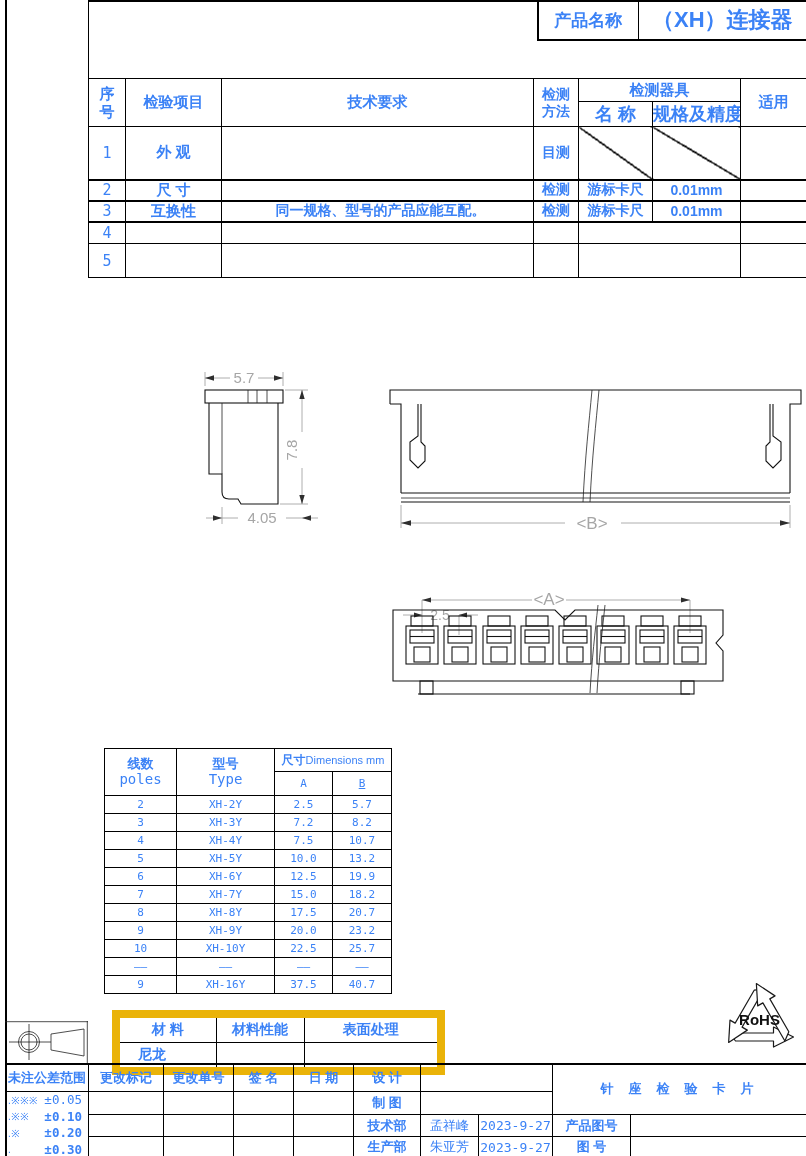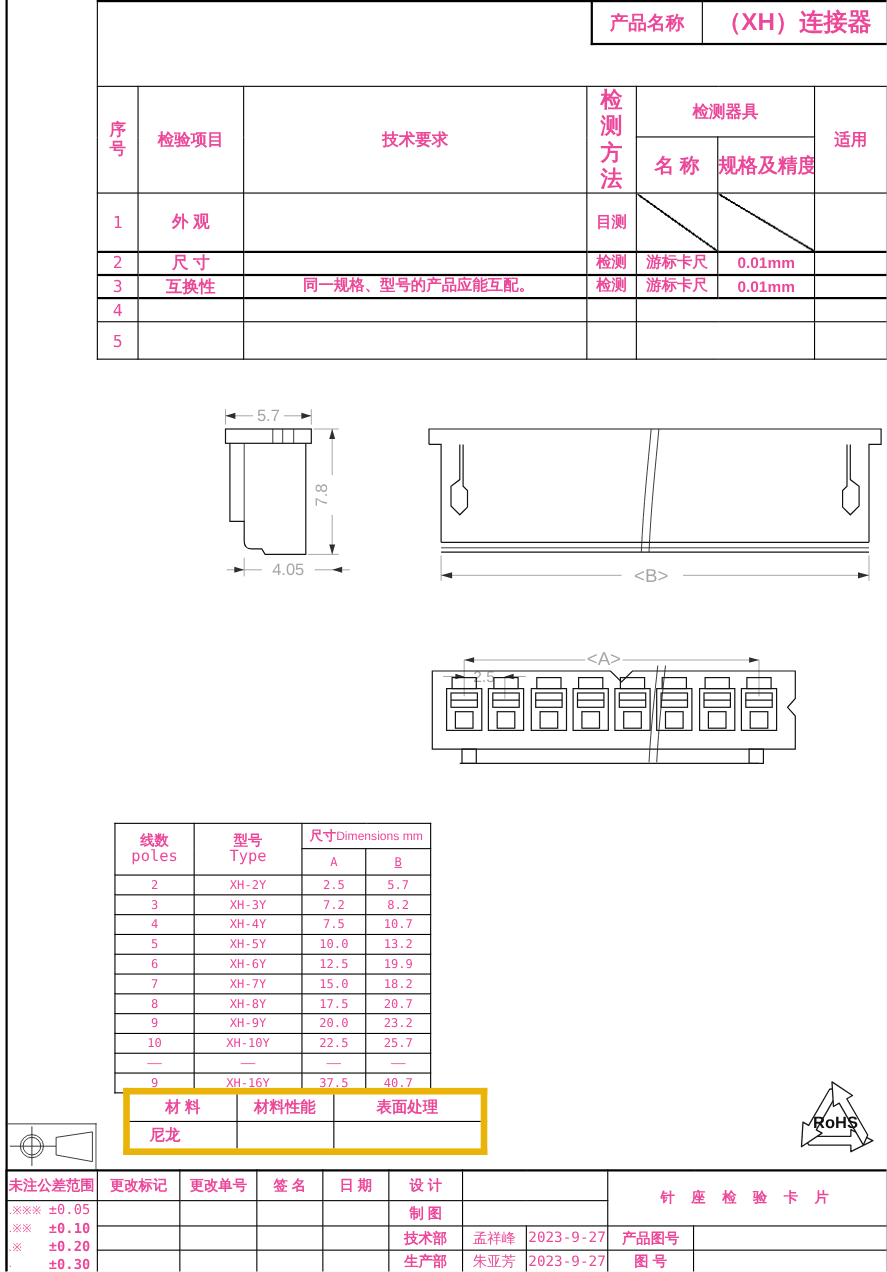--- a/index.html
+++ b/index.html
@@ -1,17 +1,17 @@
 <!DOCTYPE html>
 <html><head>
 <meta charset="utf-8">
 <style>
   html,body{margin:0;padding:0}
   body{background:#e9e9e9;font-family:"Liberation Sans",sans-serif}
-  .page{position:relative;width:806px;height:1156px;margin:0 auto;background:#fff;color:#ec4899;overflow:hidden}
+  .page{position:relative;width:806px;height:1156px;margin:0 auto;background:#fff;color:#3b82f6;overflow:hidden}
   .abs{position:absolute}
   table{border-collapse:collapse;table-layout:fixed}
   td{border:1px solid #000;text-align:center;vertical-align:middle;padding:0;overflow:hidden;white-space:nowrap}
   .vline,.hline{position:absolute;background:#000}
 
   
   .phead{left:537px;top:0;width:269px;border:2px solid #000;border-top:none}
   .phead td{height:38px}
   .phead .lab{font-weight:bold;font-size:17px}
   .phead .v1{font-weight:bold;font-size:22px}
@@ -20,36 +20,36 @@
   
   .insp{left:88px;top:78px;width:718px}
   .cjkb{font-weight:bold;font-size:15px}
   .sub{font-weight:bold;font-size:18px}
   .seq{font-family:"DejaVu Sans Mono",monospace;font-size:15px}
   .met{font-weight:bold;font-size:14px}
   .spec{font-weight:bold;font-size:14px}
   .req{text-align:center;padding-left:6px;font-weight:bold;font-size:14px}
   .b2 td{border-bottom-width:2px}
   .w2{display:inline-block;width:17px;line-height:1.15;white-space:normal;word-break:break-all}
-  .w4{display:inline-block;width:31px;line-height:1.2;white-space:normal;word-break:break-all;font-size:20px}
+  .w4{display:inline-block;width:31px;line-height:1.2;white-space:normal;word-break:break-all;font-size:14px}
   .diag{background-image:linear-gradient(to top right,transparent calc(50% - 0.8px),#000 calc(50% - 0.8px) calc(50% + 0.8px),transparent calc(50% + 0.8px))}
 
   
   .poles{left:104px;top:748px;width:287px}
   .poles td{font-size:11px}
   .pch{font-weight:bold;font-size:13px;line-height:1.1}
   .pen{font-family:"DejaVu Sans Mono",monospace;font-size:14px;font-weight:normal}
   .pd{font-family:"DejaVu Sans Mono",monospace;font-size:11px}
   .ab{font-family:"DejaVu Sans Mono",monospace;font-size:13px}
   .ab.u{text-decoration:underline}
   .dimhdr{font-size:10px}
   .dimhdr b{font-size:12px}
 
   
-  .mat{left:112px;top:989px;width:325px;border:6px solid #eab308}
+  .mat{left:112px;top:1010px;width:325px;border:8px solid #eab308}
   .mat td{height:24px;font-weight:bold;font-size:14px}
   .matv{text-align:left;padding-left:18px}
 
   
   .tblock{left:5px;top:1063px;width:801px;border-top:2px solid #000}
   .tblock td{font-size:13px}
   .hb{font-weight:bold;font-size:13.5px}
   .doc-title{font-size:25px;font-weight:bold;letter-spacing:15px;text-indent:10px}
   .tolcell{padding:0;vertical-align:top}
   .trow{display:flex;align-items:center;height:16.5px;padding:0 6px 0 2px}

